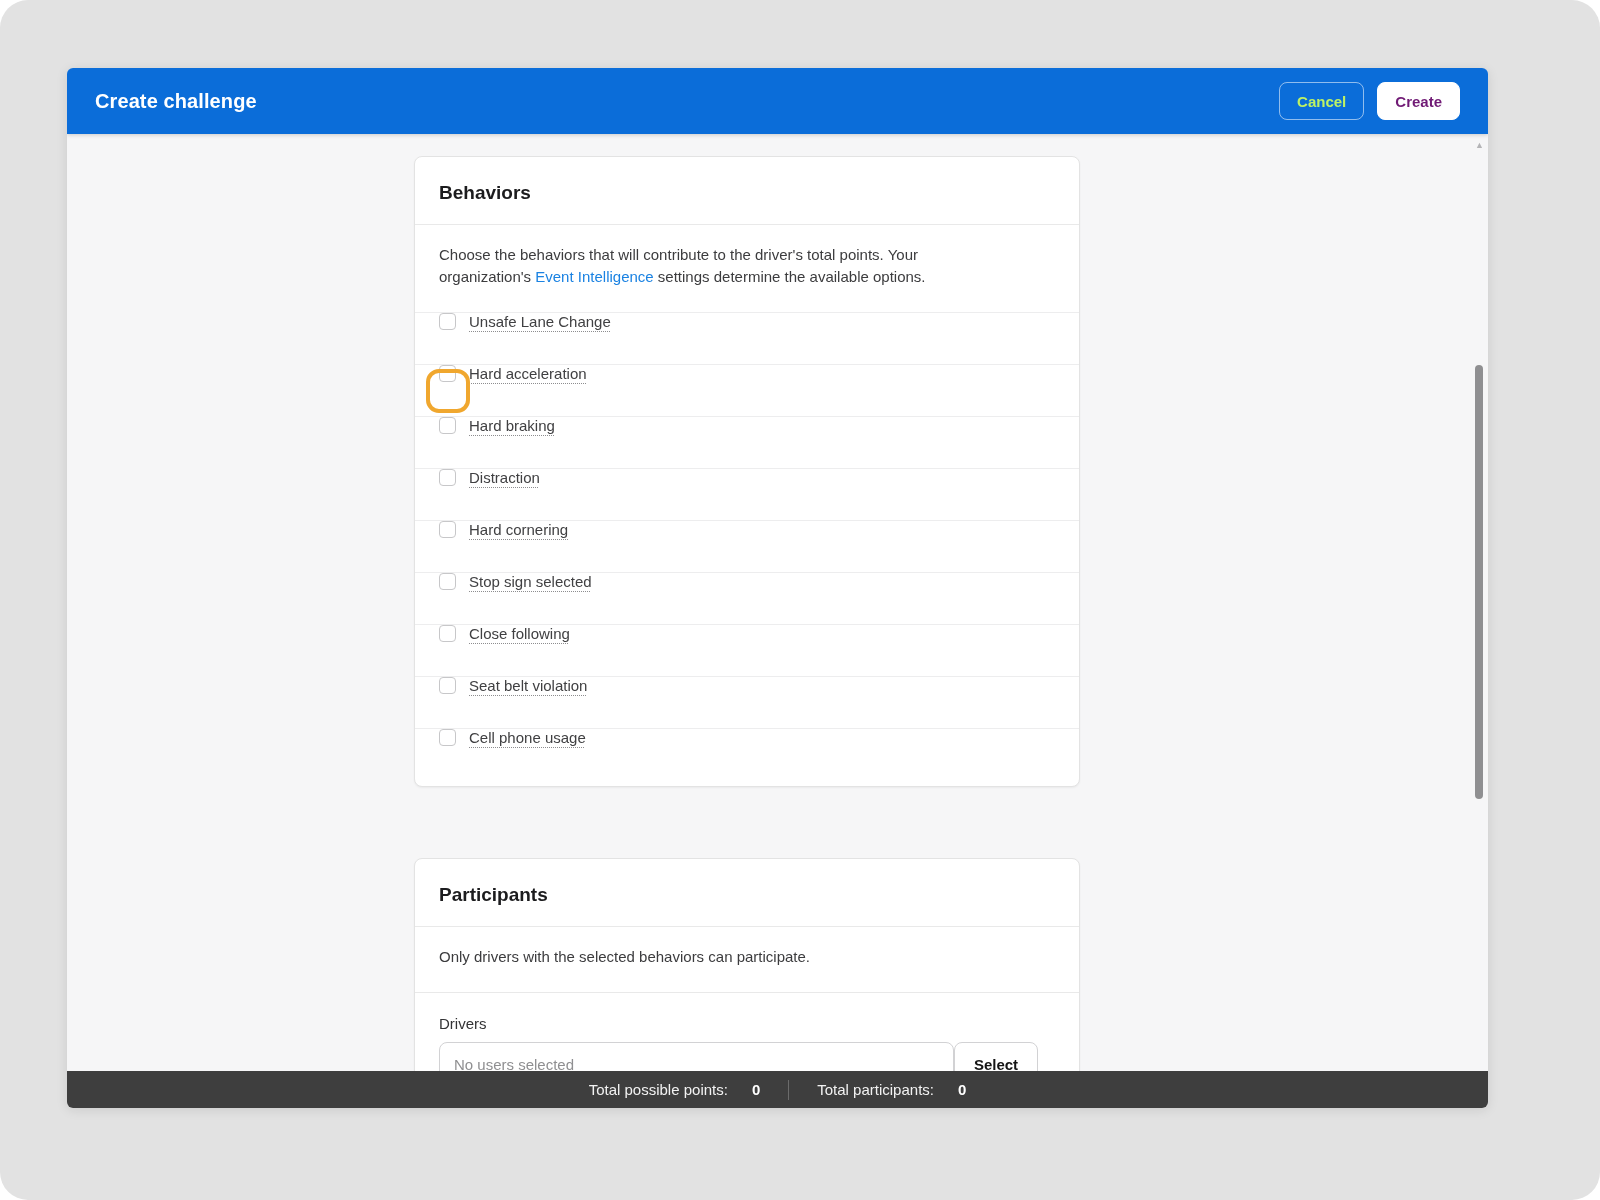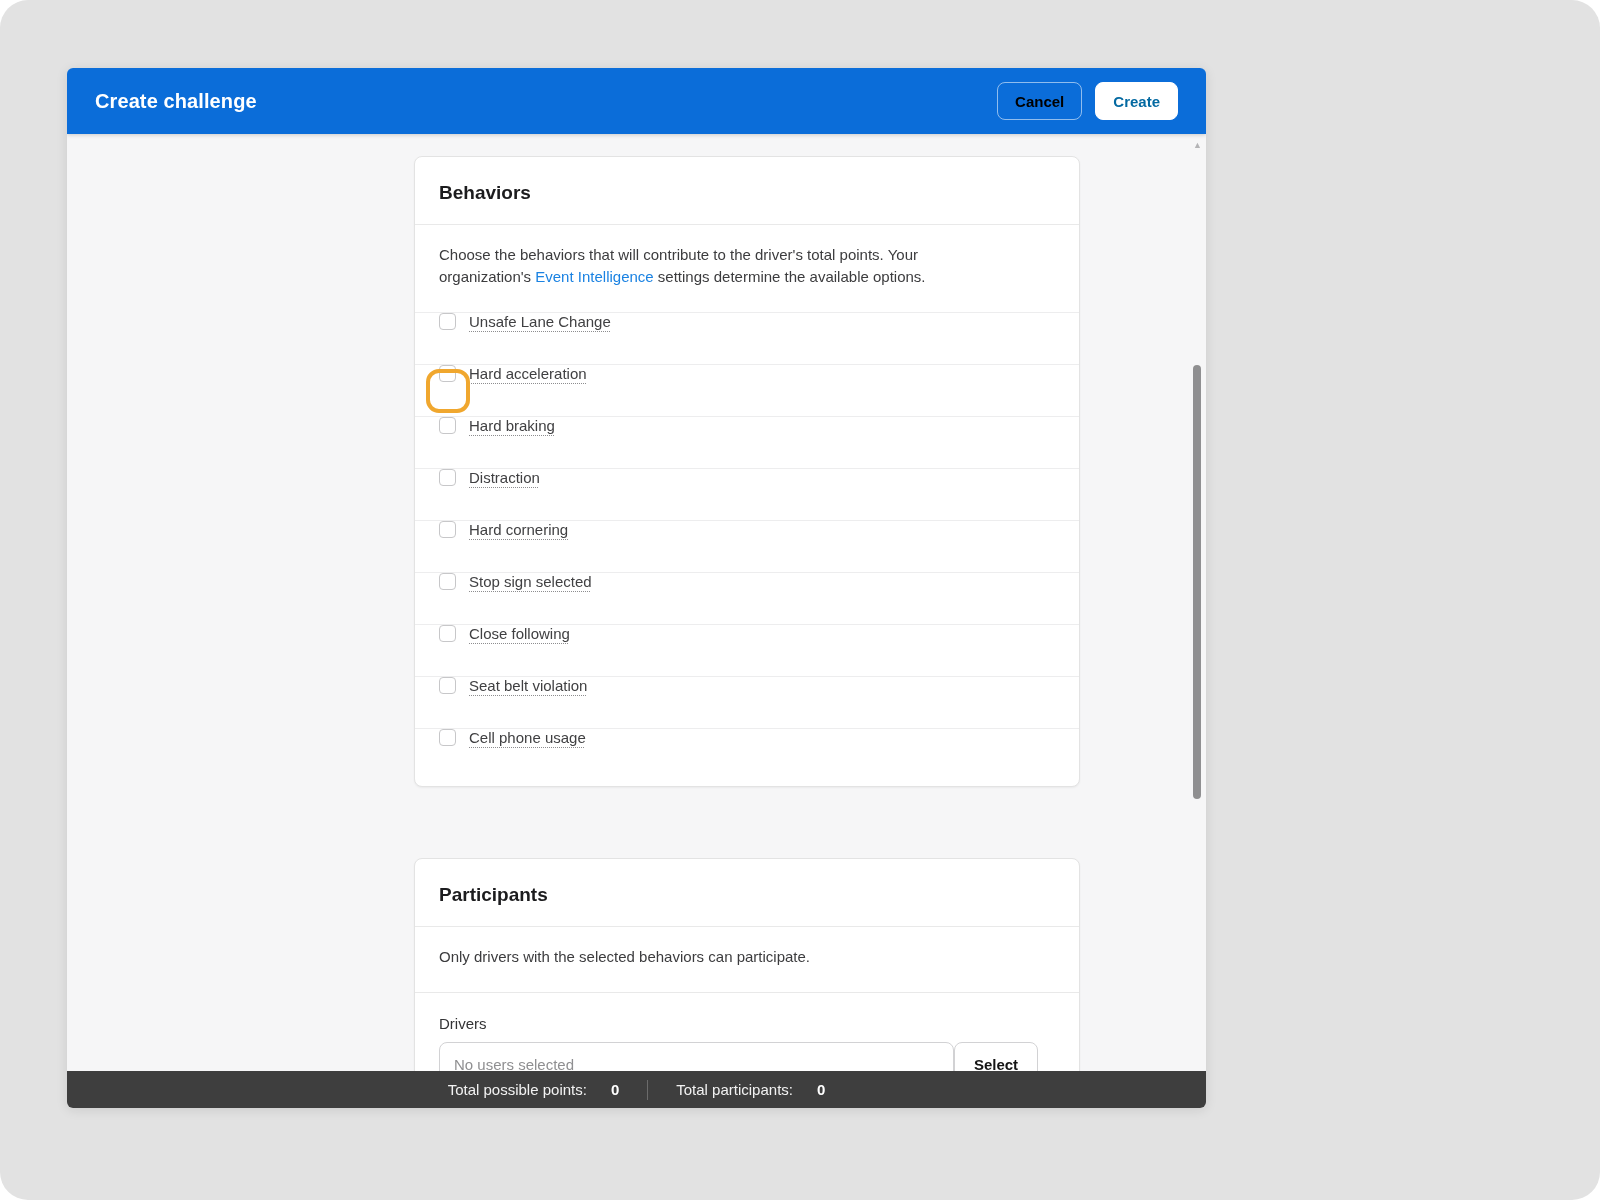--- a/index.html
+++ b/index.html
@@ -3,35 +3,35 @@
 <meta charset="utf-8">
 <style>
   * { margin: 0; padding: 0; box-sizing: border-box; }
   html, body { width: 1600px; height: 1200px; background: #ffffff; font-family: "Liberation Sans", sans-serif; }
   .canvas {
     position: absolute; inset: 0; width: 1600px; height: 1200px;
     background: #e2e2e2; border-radius: 28px; overflow: hidden;
   }
   
   .modal {
-    position: absolute; left: 67px; top: 68px; width: 1139px; height: 1040px;
+    position: absolute; left: 67px; top: 68px; width: 1421px; height: 1040px;
     border-radius: 6px; overflow: hidden; background: #f6f6f7;
     box-shadow: 0 2px 12px rgba(0,0,0,0.10);
   }
   .modal-header {
     position: absolute; top: 0; left: 0; right: 0; height: 66px;
     background: var(--header-blue, #0b6dd9);
     display: flex; align-items: center; padding: 0 28px;
     box-shadow: 0 1px 4px rgba(0,0,0,0.18); z-index: 6;
   }
   .modal-title { color: #ffffff; font-size: 20px; font-weight: 700; letter-spacing: 0.1px; }
   .header-actions { margin-left: auto; display: flex; gap: 13px; }
   .btn { height: 38px; border-radius: 8px; font-size: 15px; cursor: pointer; padding: 0 17px; font-family: "Liberation Sans", sans-serif; }
-  .btn-cancel { background: transparent; border: 1px solid rgba(255,255,255,0.55); color: #000000; font-weight: 600; }
-  .btn-create { background: #ffffff; border: 1px solid #ffffff; color: #0369a1; font-weight: 700; }
+  .btn-cancel { background: transparent; border: 1px solid rgba(255,255,255,0.55); color: #bef264; font-weight: 600; }
+  .btn-create { background: #ffffff; border: 1px solid #ffffff; color: #701a75; font-weight: 700; }
   .modal-body { position: absolute; top: 66px; left: 0; right: 0; bottom: 0; background: #f6f6f7; }
 
   
   .card {
     position: absolute; left: 347px; width: 666px; background: #ffffff;
     border: 1px solid #e3e3e3; border-radius: 8px;
     box-shadow: 0 1px 2px rgba(0,0,0,0.05);
   }
   .behaviors-card { top: 22px; padding-bottom: 6px; }
   .participants-card { top: 724px; height: 300px; border-bottom-left-radius: 0; border-bottom-right-radius: 0; }

